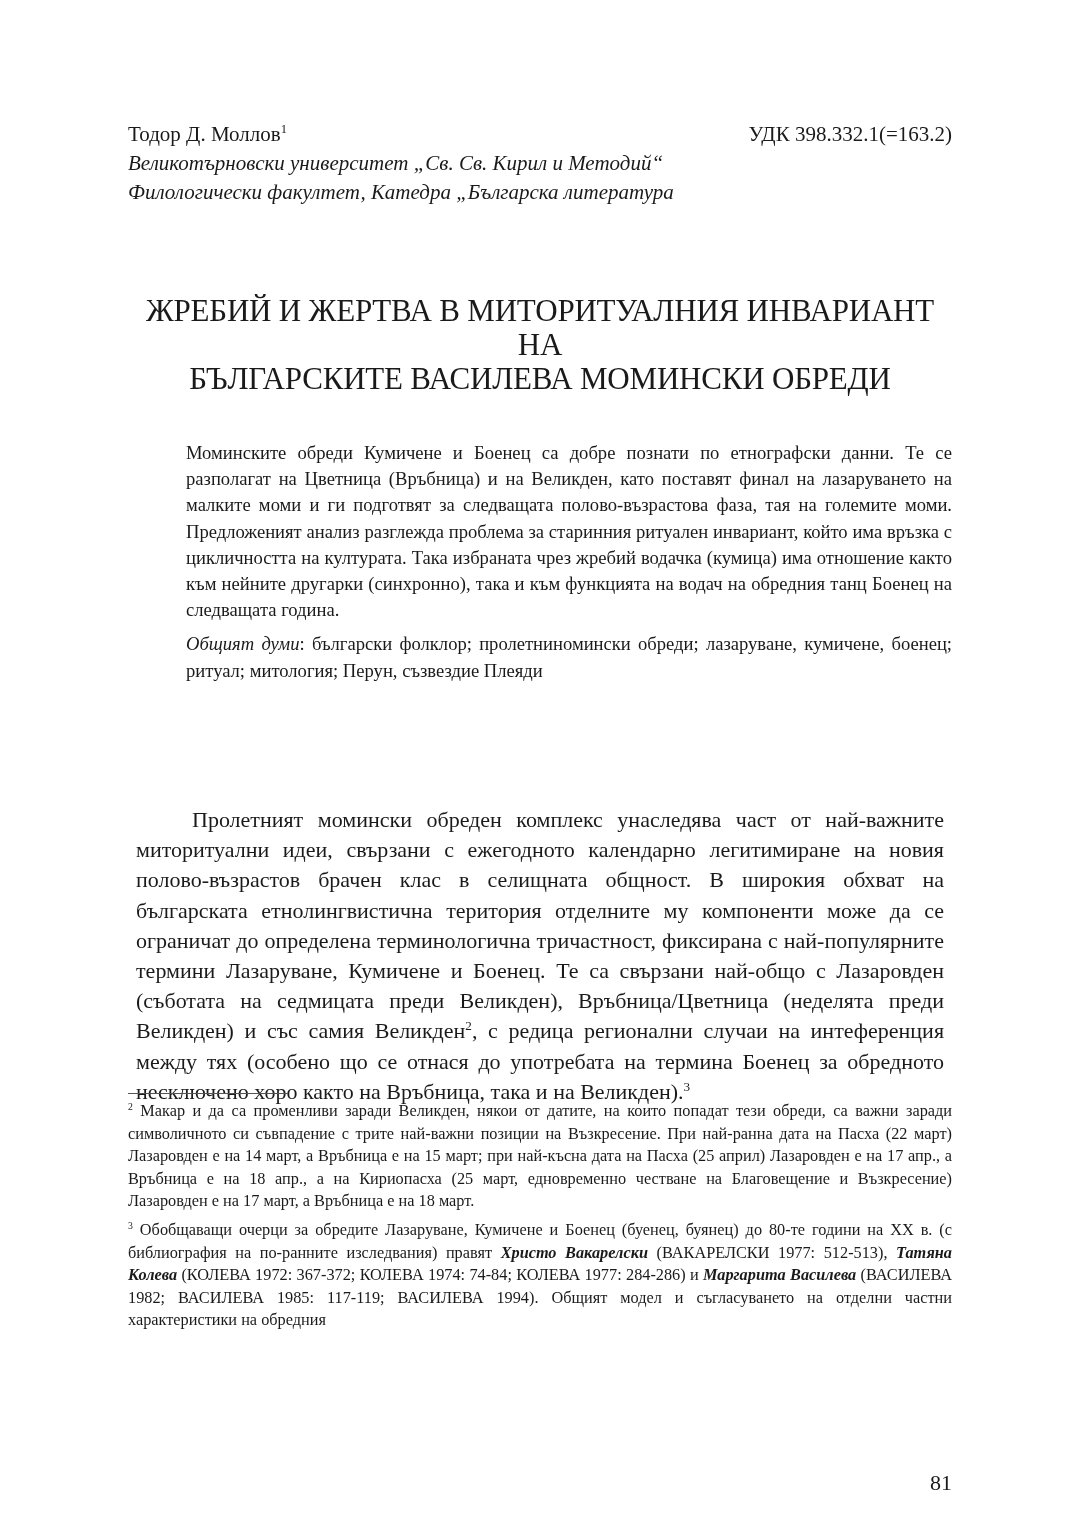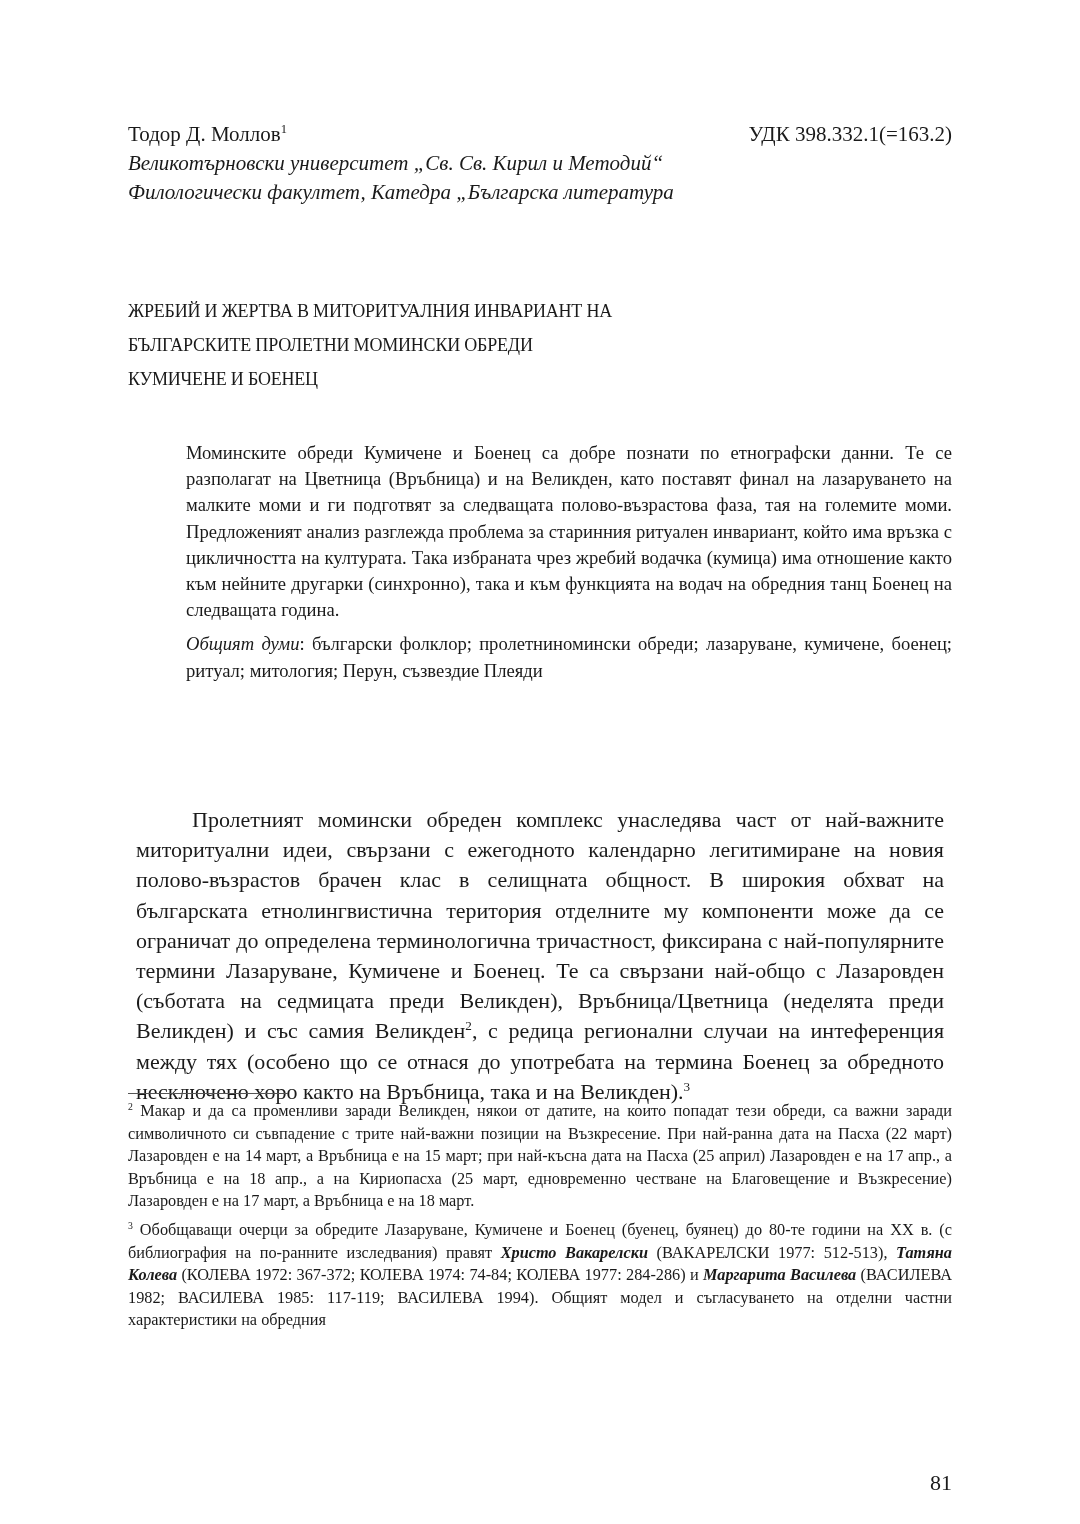--- a/index.html
+++ b/index.html
@@ -10,21 +10,21 @@
   }
   .page { position: absolute; left: 0; top: 0; width: 1080px; height: 1524px; border-radius: 8px; }
 
   .header { position: absolute; left: 128px; top: 120px; width: 824px; font-size: 21px; line-height: 29px; }
   .header-row { display: flex; justify-content: space-between; }
   .header .italic { font-style: italic; }
   sup { font-size: 60%; line-height: 0; vertical-align: super; }
 
   .title {
     position: absolute; left: 128px; top: 294px; width: 824px;
-    font-size: 18px; line-height: 34px; letter-spacing: -0.2px;
+    text-align: center; font-size: 31px; line-height: 34px; letter-spacing: -0.2px;
   }
 
   .abstract {
     position: absolute; left: 186px; top: 440px; width: 766px;
     font-size: 18.6px; line-height: 26.2px; text-align: justify;
   }
   .abstract p { margin: 0; }
   .keywords { margin-top: 8px !important; }
   .keywords .kw-label { font-style: italic; }
 
@@ -58,22 +58,21 @@
     <div class="header-row">
       <span><span>Тодор Д. Моллов</span><sup>1</sup></span>
       <span>УДК 398.332.1(=163.2)</span>
     </div>
     <div class="italic">Великотърновски университет „Св. Св. Кирил и Методий“</div>
     <div class="italic">Филологически факултет, Катедра „Българска литература</div>
   </div>
 
   <div class="title">
     <div>ЖРЕБИЙ И ЖЕРТВА В МИТОРИТУАЛНИЯ ИНВАРИАНТ НА</div>
-    <div>БЪЛГАРСКИТЕ ПРОЛЕТНИ МОМИНСКИ ОБРЕДИ</div>
-    <div>КУМИЧЕНЕ И БОЕНЕЦ</div>
+    <div>БЪЛГАРСКИТЕ ВАСИЛЕВА МОМИНСКИ ОБРЕДИ</div>
   </div>
 
   <div class="abstract">
     <p>Моминските обреди Кумичене и Боенец са добре познати по етнографски данни. Те се разполагат на Цветница (Връбница) и на Великден, като поставят финал на лазаруването на малките моми и ги подготвят за следващата полово-възрас­това фаза, тая на големите моми. Предложеният анализ разглежда проблема за старинния ритуален инвариант, който има връзка с цикличността на културата. Така избраната чрез жребий водачка (кумица) има отношение както към нейните другарки (синхронно), така и към функцията на водач на обредния танц Боенец на следващата година.</p>
     <p class="keywords"><span class="kw-label">Общият думи</span><span>: български фолклор; пролетниномински обреди; лазаруване, ку­мичене, боенец; ритуал; митология; Перун, съзвездие Плеяди</span></p>
   </div>
 
   <div class="body">
     <p><span>Пролетният момински обреден комплекс унаследява част от най-важните миторитуални идеи, свързани с ежегодното календарно легитимиране на но­вия полово-възрастов брачен клас в селищната общност. В широкия обхват на българската етнолингвистична територия отделните му компоненти може да се ограничат до определена терминологична тричастност, фиксирана с най-попу­лярните термини Лазаруване, Кумичене и Боенец. Те са свързани най-общо с Лазаровден (съботата на седмицата преди Великден), Връбница/Цветница (не­делята преди Великден) и със самия Великден</span><sup>2</sup><span>, с редица регионални случаи на интеференция между тях (особено що се отнася до употребата на термина Бо­енец за обредното несключено хоро както на Връбница, така и на Великден).</span><sup>3</sup></p>
   </div>

